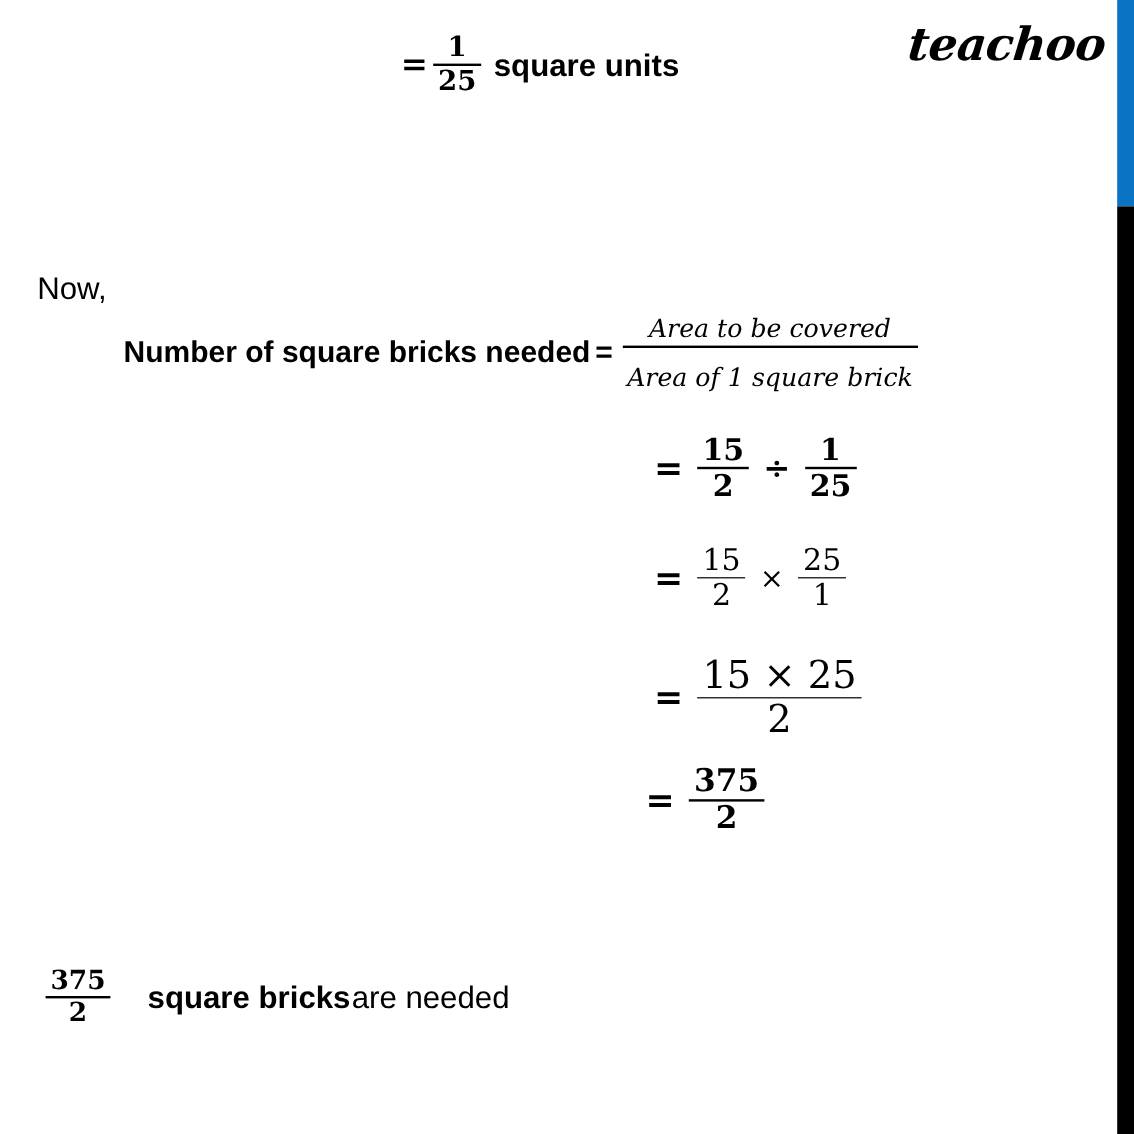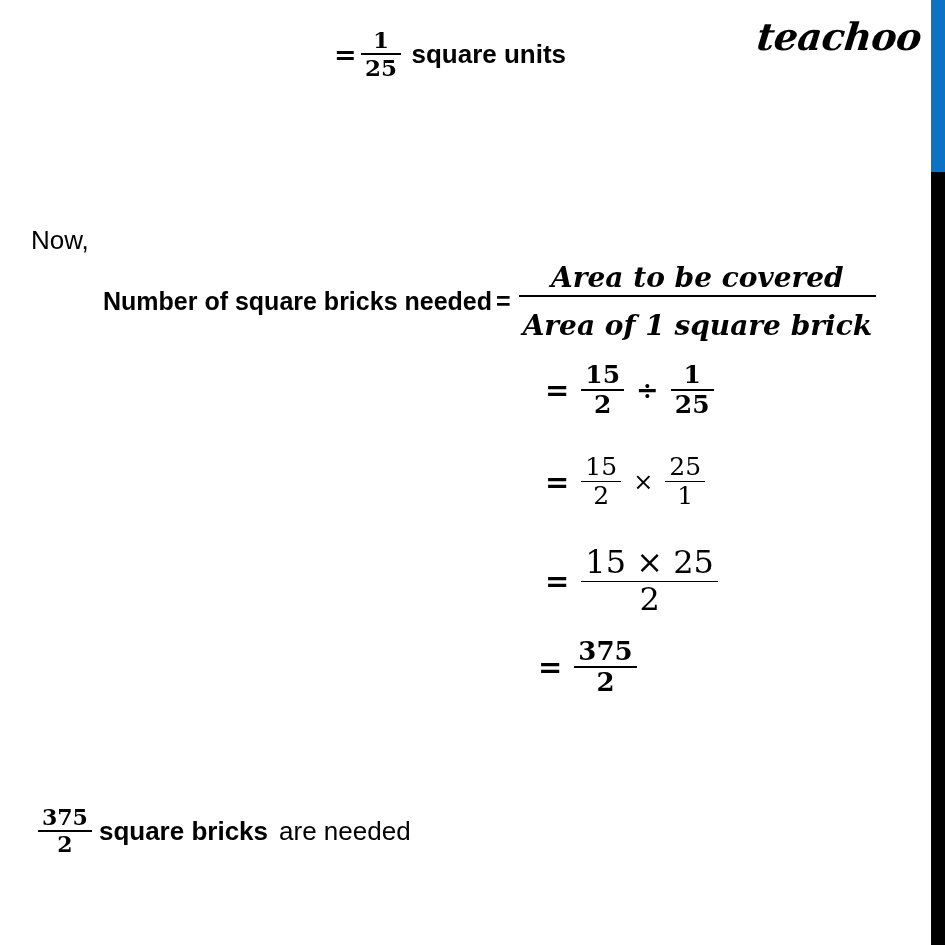--- a/index.html
+++ b/index.html
@@ -139,23 +139,23 @@
     text-align: right;
   }
   .def-line .eqsign {
     font-family: "Liberation Sans", sans-serif;
     font-weight: 700;
     font-size: 25px;
     vertical-align: middle;
     margin: 0 8px 0 4px;
   }
   .def-line .frac {
-    font-size: 28px;
+    font-size: 21px;
     font-style: italic;
-    font-weight: 700;
+    font-weight: 400;
   }
   .def-line .frac .num { padding-bottom: 3px; }
   .def-line .frac .den { padding-top: 14px; }
 
   
   .step {
     position: absolute;
     white-space: nowrap;
     display: flex;
     align-items: center;
@@ -196,20 +196,21 @@
   }
   .conclusion .reg {
     font-family: "Liberation Sans", sans-serif;
     font-weight: 400;
     font-size: 26px;
   }
   .conclusion .bold {
     font-family: "Liberation Sans", sans-serif;
     font-weight: 700;
     font-size: 26px;
+    margin-left: 24px;
   }
   .conclusion .frac {
     font-size: 22px;
     font-weight: 700;
     margin: 0 7px;
   }
 </style>
 </head>
 <body style="background: rgb(255, 255, 255); color: rgb(0, 0, 0);">
 
@@ -279,16 +280,16 @@
       <span class="den">2</span>
     </span>
   </div>
 
   <div class="conclusion">
     <span class="frac bold-serif">
       <span class="num">375</span>
       <span class="den">2</span>
     </span>
     <span class="bold">square bricks</span>
-    <span class="reg" style="margin-left:11px;">are needed</span>
+    <span class="reg" style="margin-left:1px;">are needed</span>
   </div>
 
 </div>
 
 </body></html>

